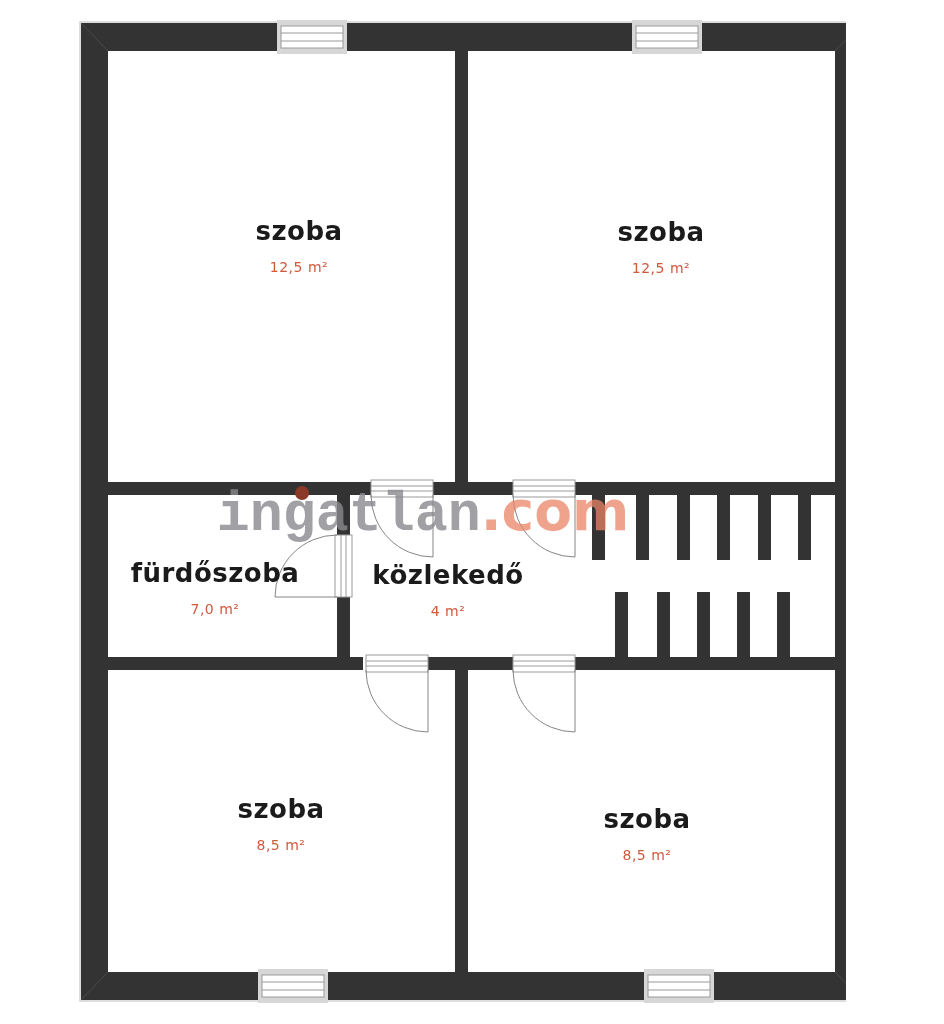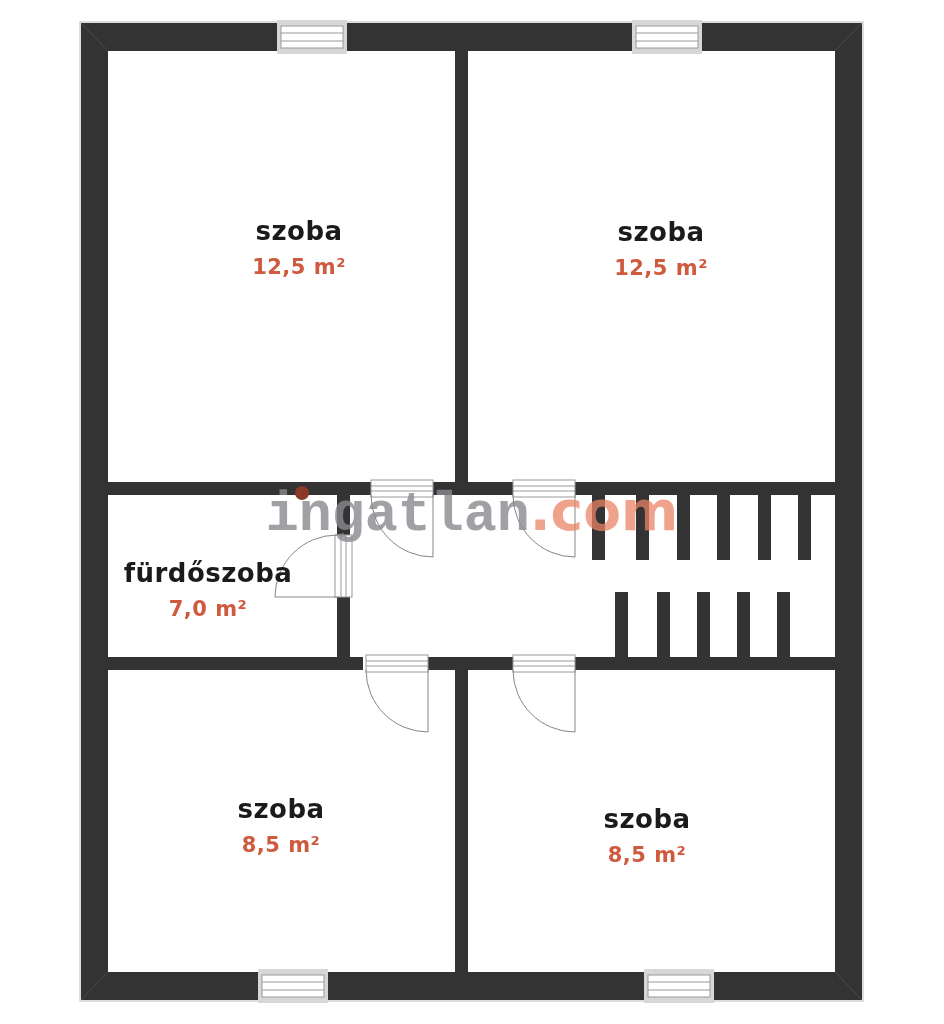--- a/index.html
+++ b/index.html
@@ -1,38 +1,38 @@
 <!DOCTYPE html>
 <html style="--wall: #333333; --accent: #cf5a3e; --roomtext: #1b1b1b; --frame: #9a9a9a; --wmgray: rgba(138,138,143,0.8); --wmsalmon: rgba(233,132,102,0.75); --wmdot: #8b3a28;"><head>
 <meta charset="utf-8">
 <style>
   html,body{margin:0;padding:0;background:#ffffff;}
   .stage{
-    position:relative;width:944px;height:1024px;background:#ffffff;overflow:hidden;
+    position:relative;width:846px;height:1024px;background:#ffffff;overflow:hidden;
     font-family:"DejaVu Sans","Liberation Sans",sans-serif;
   }
   .plan-svg{position:absolute;left:0;top:0;}
   .wall{fill:var(--wall,#333);}
   .miter{stroke:#4a4a4a;stroke-width:1;}
   .win-band{fill:#d7d7d7;}
   .win-frame{fill:#ffffff;stroke:var(--frame,#9a9a9a);stroke-width:1;}
   .win-line{stroke:var(--frame,#9a9a9a);stroke-width:1;}
   .door-line{stroke:#858585;stroke-width:1;fill:none;}
   .outline{fill:none;stroke:#d2d2d2;stroke-width:1.5;}
 
   .room-label{
     position:absolute;transform:translate(-50%,-50%);
     text-align:center;white-space:nowrap;
   }
   .room-name{
     font-size:26px;font-weight:600;color:var(--roomtext,#1b1b1b);
     line-height:30px;letter-spacing:0.5px;
   }
   .room-area{
-    font-size:21px;font-weight:700;color:var(--accent,#cf5a3e);
+    font-size:14px;font-weight:400;color:var(--accent,#cf5a3e);
     line-height:25px;margin-top:9px;letter-spacing:0.5px;
   }
   .watermark{
     position:absolute;left:0;right:0;top:484px;text-align:center;
     font-size:55px;font-weight:700;line-height:55px;white-space:nowrap;
     pointer-events:none;
   }
   .wm-name{color:var(--wmgray,rgba(138,138,143,0.8));font-family:Liberation Mono, monospace;}
   .wm-tld{color:var(--wmsalmon,rgba(233,132,102,0.75));}
   .wm-dot{
@@ -144,25 +144,29 @@
   <div class="room-label" style="left:299px;top:248px">
     <div class="room-name">szoba</div>
     <div class="room-area">12,5 m²</div>
   </div>
 
   <div class="room-label" style="left:661px;top:249px">
     <div class="room-name">szoba</div>
     <div class="room-area">12,5 m²</div>
   </div>
 
-  <div class="room-label" style="left:208px;top:590px">
+  <div class="room-label" style="left:215px;top:590px">
     <div class="room-name">fürdőszoba</div>
     <div class="room-area">7,0 m²</div>
   </div>
 
+  <div class="room-label" style="left:448px;top:592px">
+    <div class="room-name">közlekedő</div>
+    <div class="room-area">4 m²</div>
+  </div>
 
   <div class="room-label" style="left:281px;top:826px">
     <div class="room-name">szoba</div>
     <div class="room-area">8,5 m²</div>
   </div>
 
   <div class="room-label" style="left:647px;top:836px">
     <div class="room-name">szoba</div>
     <div class="room-area">8,5 m²</div>
   </div>

